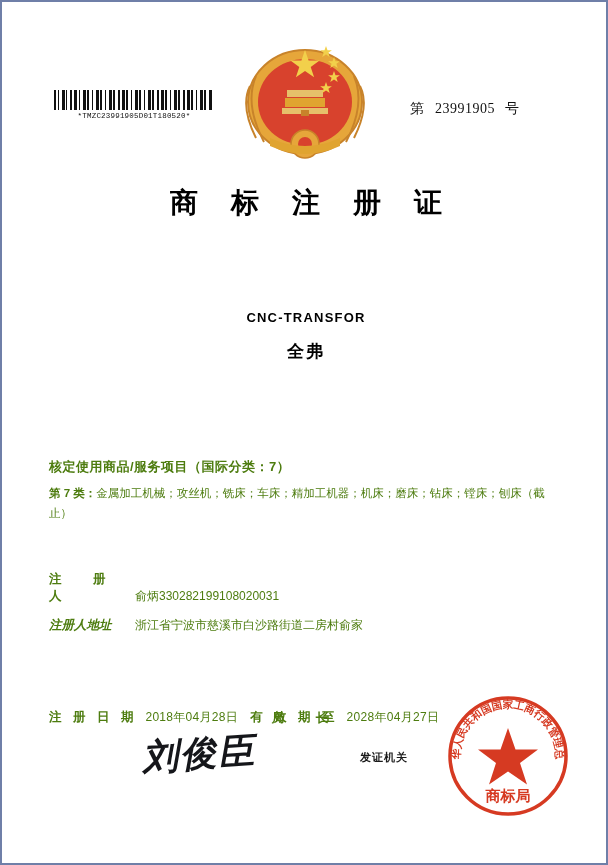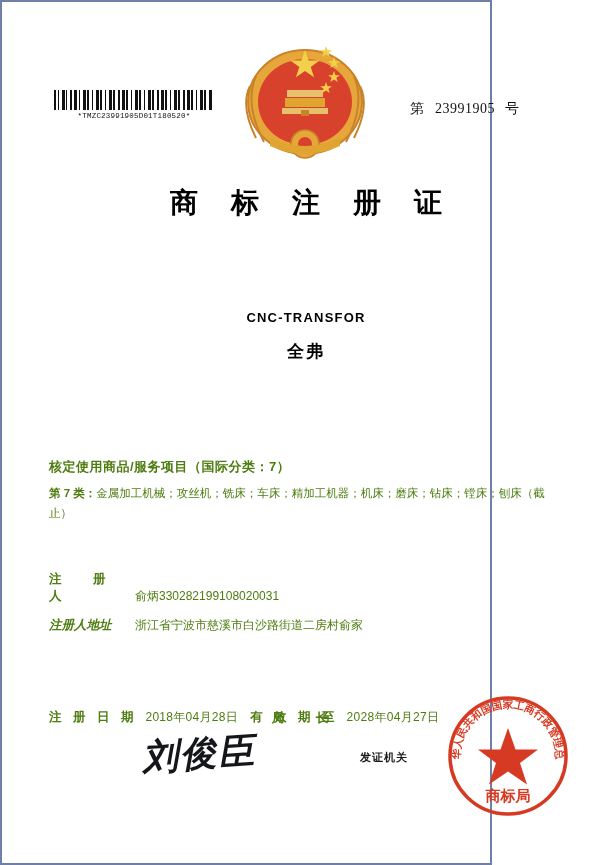--- a/index.html
+++ b/index.html
@@ -11,21 +11,21 @@
     width: 608px;
     height: 865px;
     font-family: "Liberation Serif", serif;
     color: #1a1a1a;
     position: relative;
     overflow: hidden;
   }
   #certificate {
     position: absolute;
     left: 0; top: 0;
-    width: 492px;
+    width: 608px;
     height: 865px;
     box-sizing: border-box;
     border: 2px solid #6f7fa8;
     background: #ffffff;
   }
   
   .top-row {
     position: absolute;
     left: 0; top: 0;
     width: 608px;

